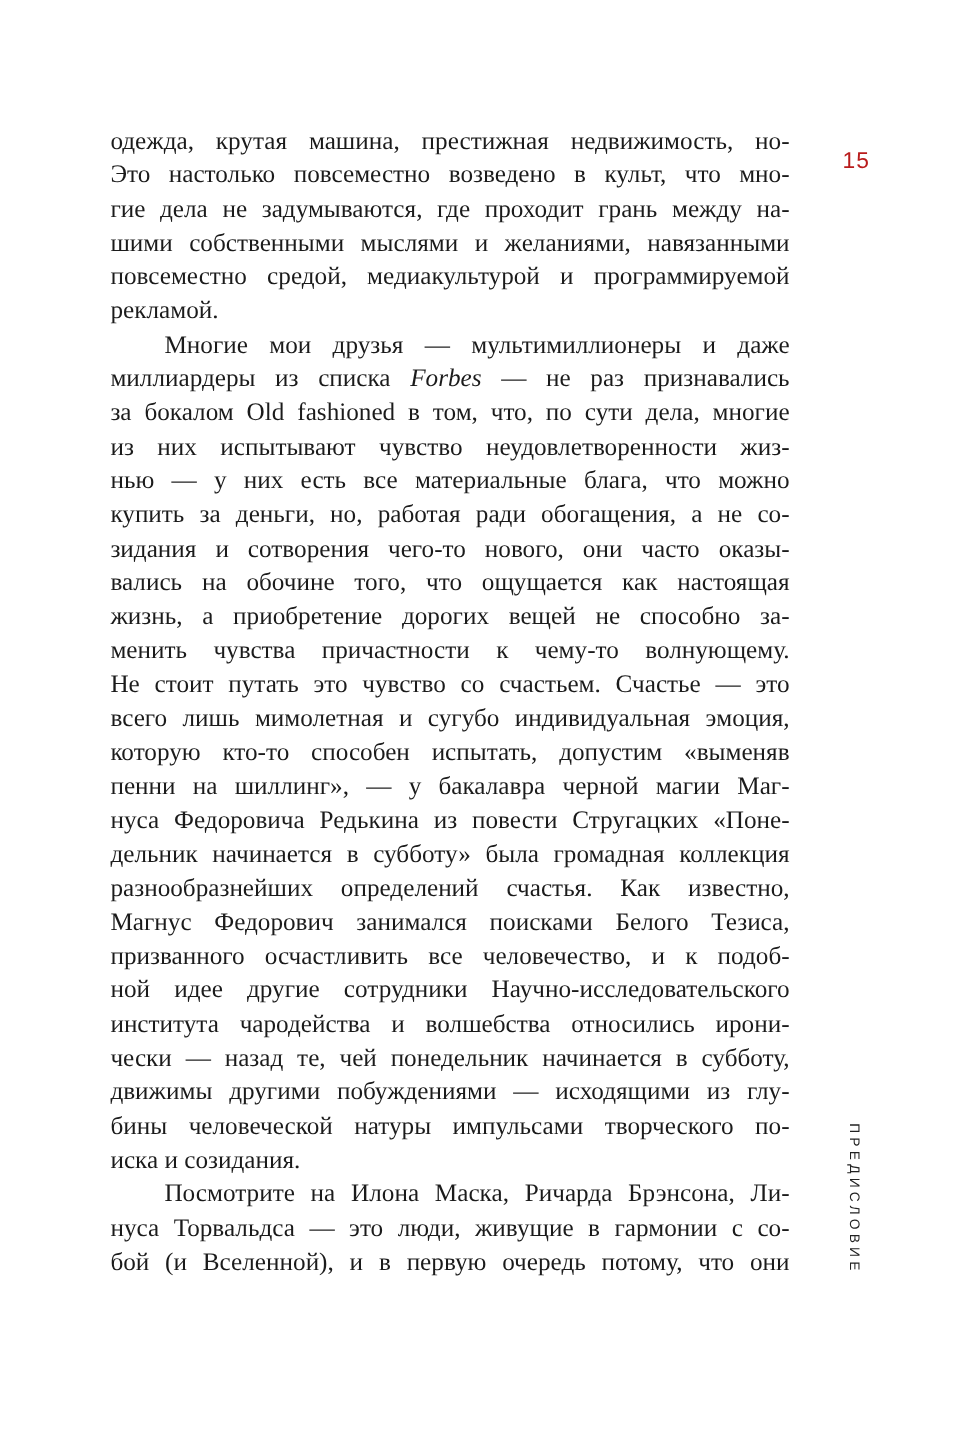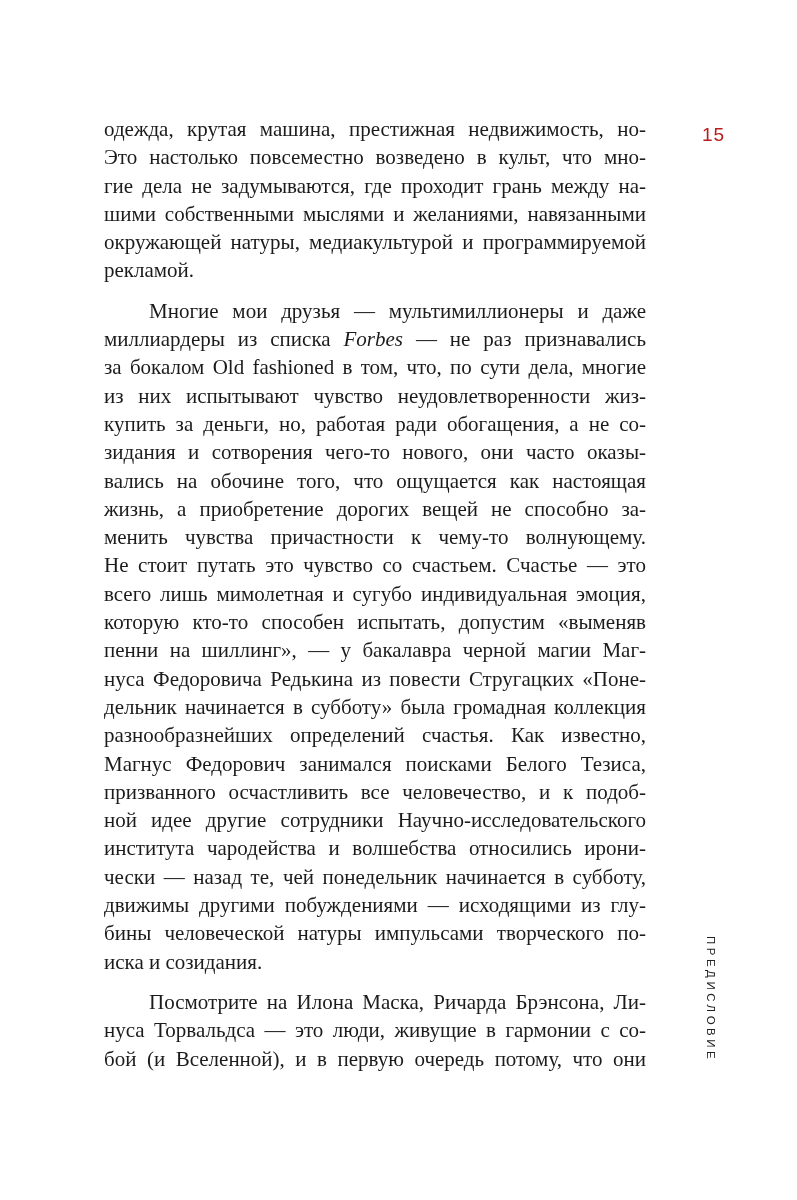--- a/index.html
+++ b/index.html
@@ -17,21 +17,21 @@
   .text-block {
     position: absolute;
     left: 92px;
     top: 103px;
     width: 566px;
     color: #1b1b1b;
     font-family: "Liberation Serif", serif;
     font-size: 21px;
     line-height: 28.3px;
   }
-  .para { margin: 12px; }
+  .para { margin: 0; }
   .line {
     text-align: justify;
     text-align-last: justify;
     white-space: normal;
   }
   .line.no-just {
     text-align: center;
     text-align-last: left;
   }
   .line.indent {
@@ -65,28 +65,29 @@
 
 <div class="book-page">
   <div class="page-number">15</div>
 
   <div class="text-block" id="text-block">
       <div class="para">
         <div class="line">одежда, крутая машина, престижная недвижимость, но-</div>
         <div class="line">Это настолько повсеместно возведено в культ, что мно-</div>
         <div class="line">гие дела не задумываются, где проходит грань между на-</div>
         <div class="line">шими собственными мыслями и желаниями, навязанными</div>
-        <div class="line">окружающей натуры, медиакультурой и программируемой</div>
+        <div class="line">повсеместно средой, медиакультурой и программируемой</div>
         <div class="line no-just">рекламой.</div>
       </div>
       <div class="para">
         <div class="line indent">Многие мои друзья — мультимиллионеры и даже</div>
         <div class="line">миллиардеры из списка <i>Forbes</i> — не раз признавались</div>
         <div class="line">за бокалом Old fashioned в том, что, по сути дела, многие</div>
         <div class="line">из них испытывают чувство неудовлетворенности жиз-</div>
+        <div class="line">нью — у них есть все материальные блага, что можно</div>
         <div class="line">купить за деньги, но, работая ради обогащения, а не со-</div>
         <div class="line">зидания и сотворения чего-то нового, они часто оказы-</div>
         <div class="line">вались на обочине того, что ощущается как настоящая</div>
         <div class="line">жизнь, а приобретение дорогих вещей не способно за-</div>
         <div class="line">менить чувства причастности к чему-то волнующему.</div>
         <div class="line">Не стоит путать это чувство со счастьем. Счастье — это</div>
         <div class="line">всего лишь мимолетная и сугубо индивидуальная эмоция,</div>
         <div class="line">которую кто-то способен испытать, допустим «выменяв</div>
         <div class="line">пенни на шиллинг», — у бакалавра черной магии Маг-</div>
         <div class="line">нуса Федоровича Редькина из повести Стругацких «Поне-</div>

